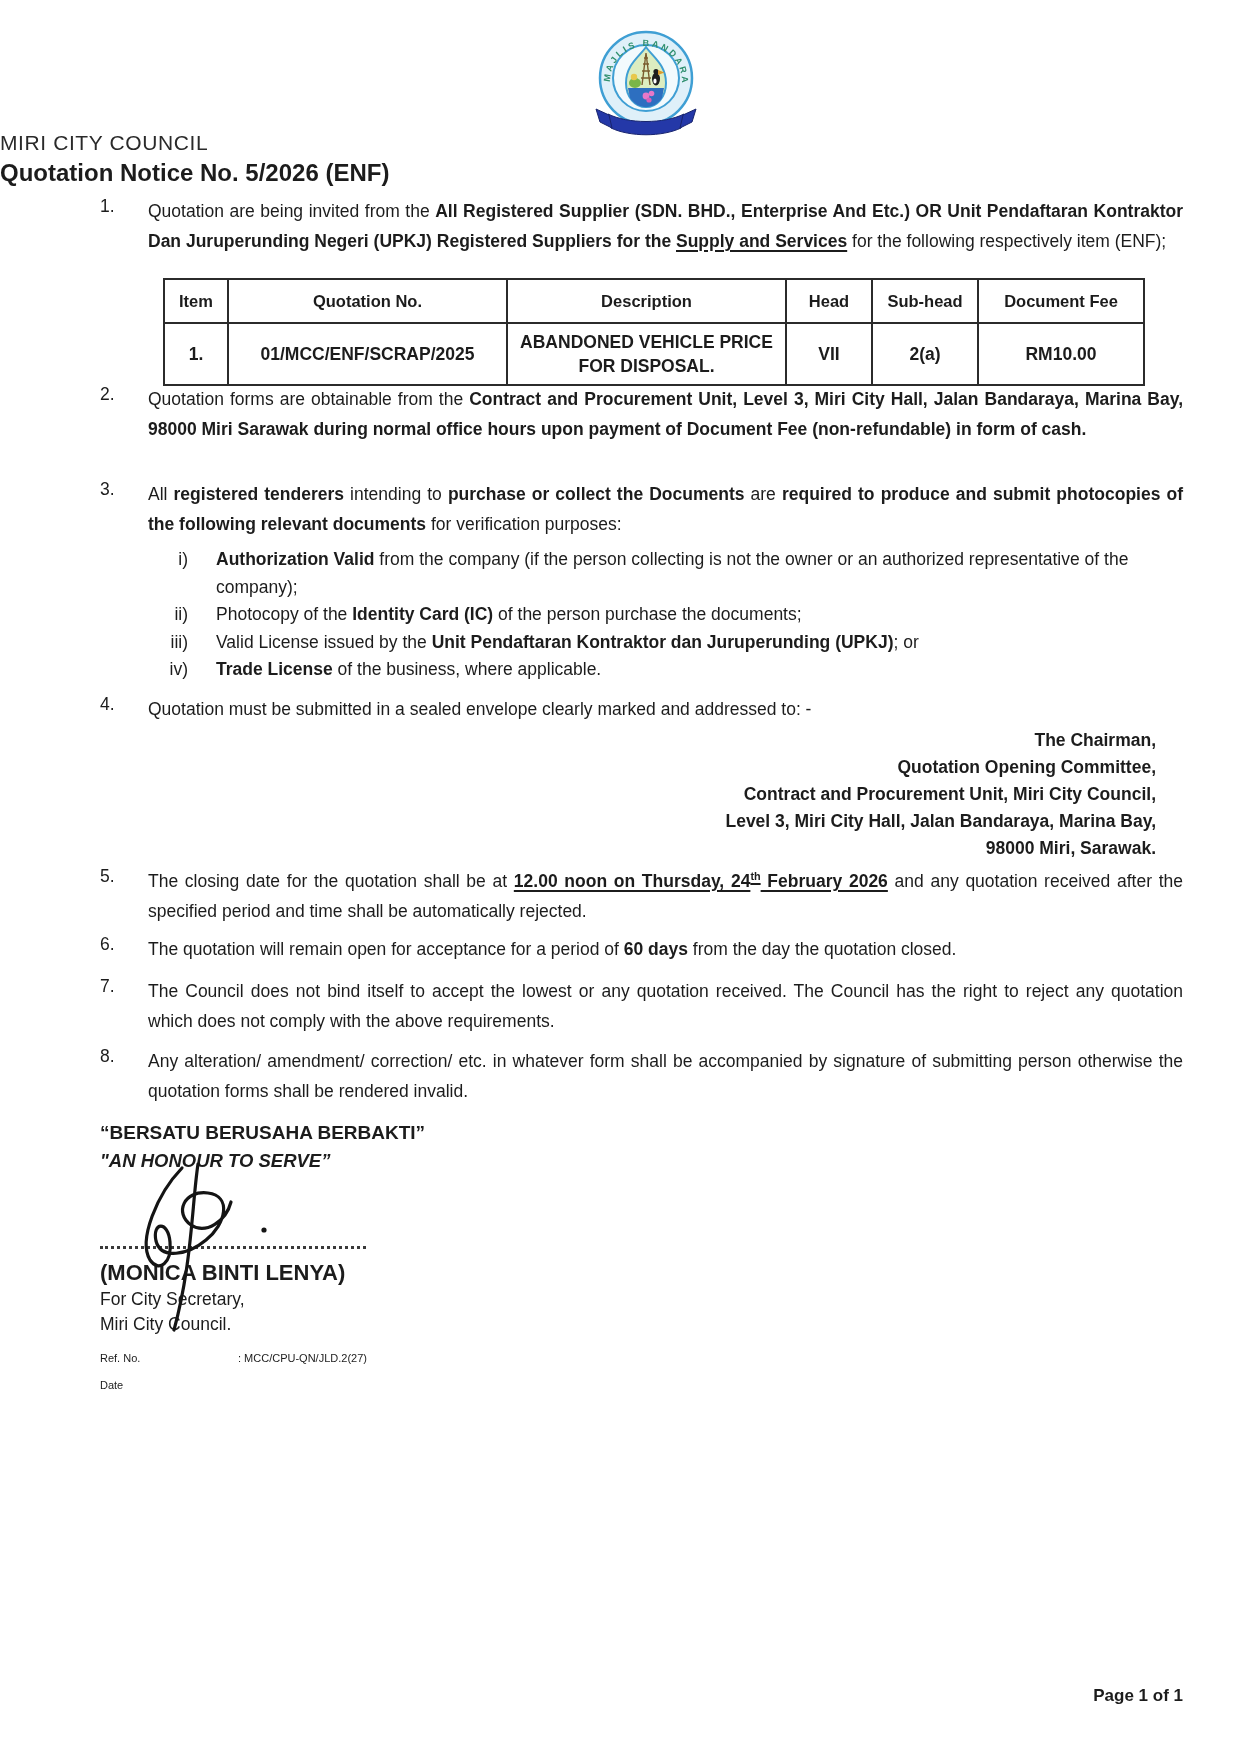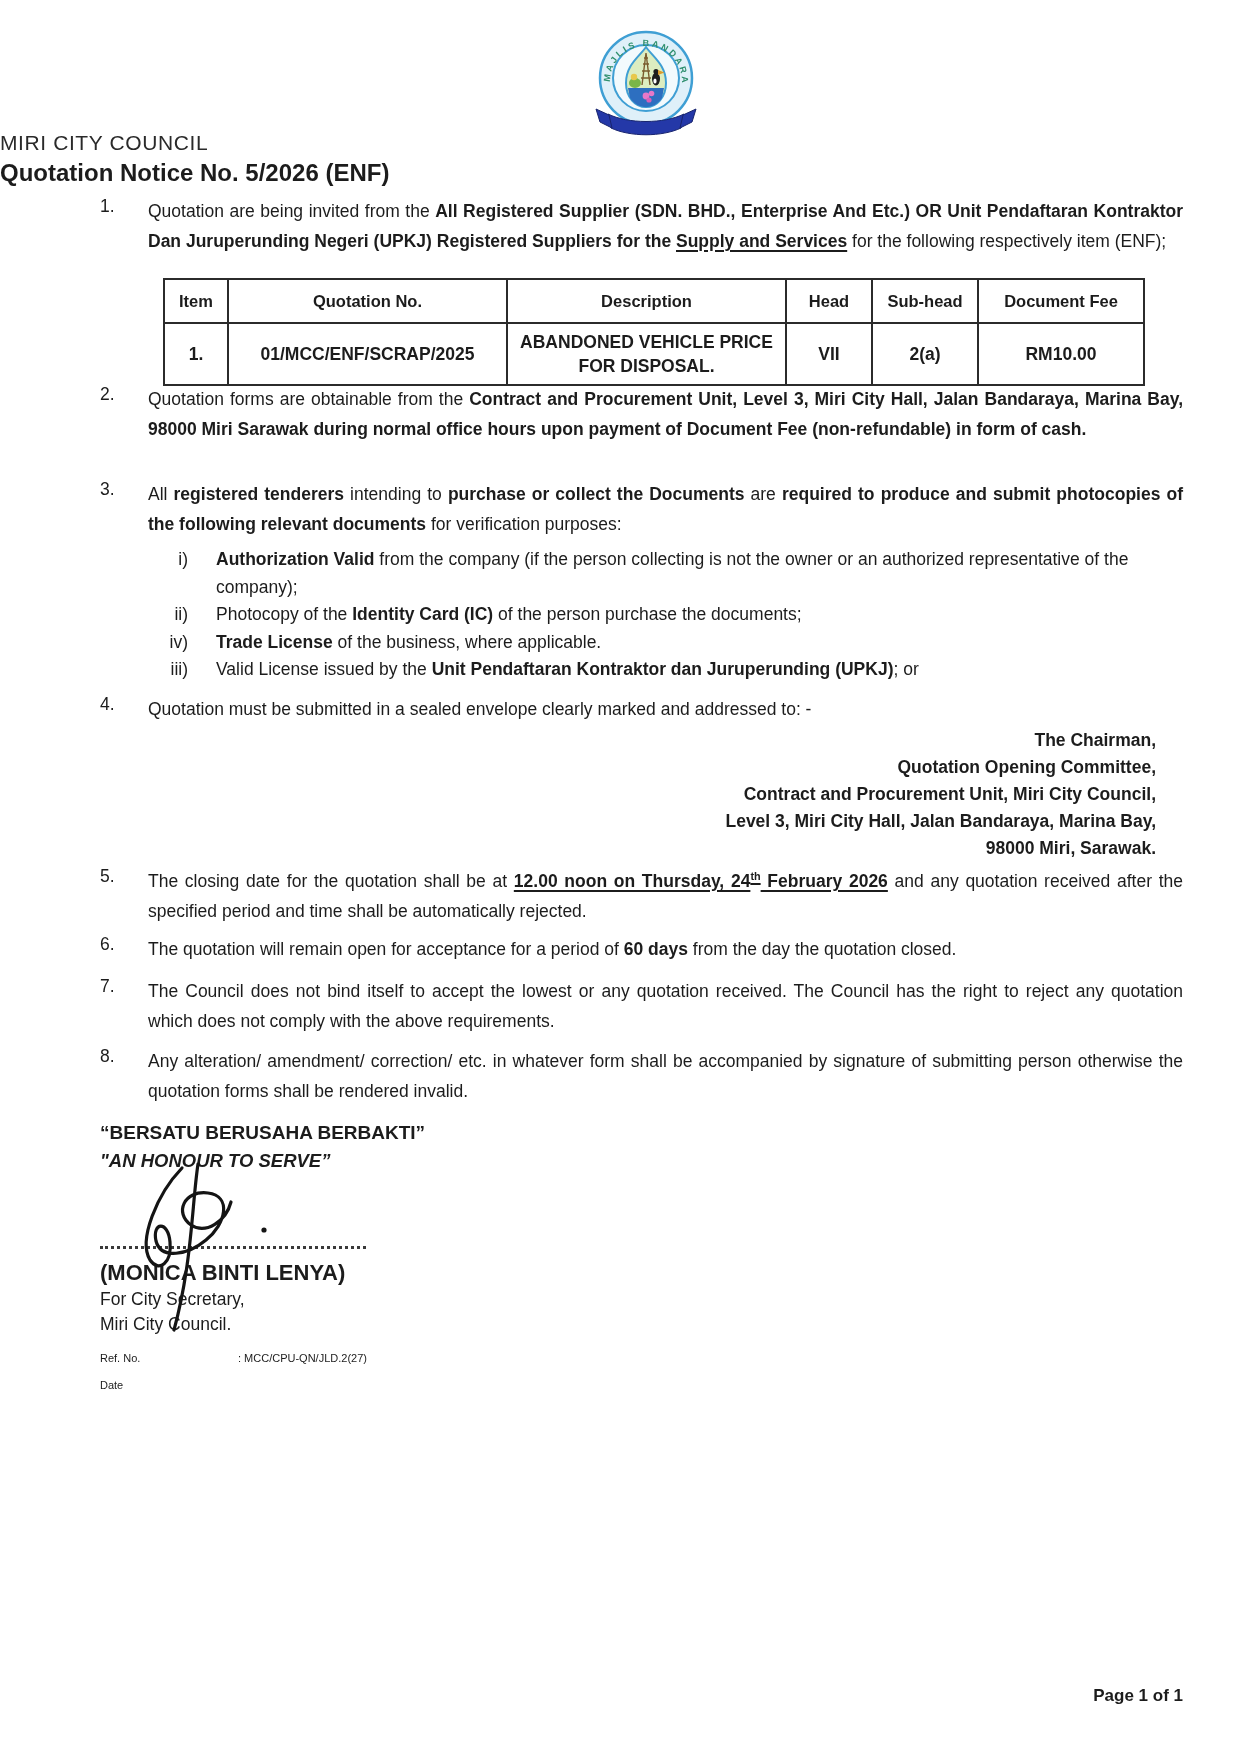--- a/index.html
+++ b/index.html
@@ -144,26 +144,26 @@
   <div class="abs romans" style="top:546px;">
     <div class="ritem">
       <div class="rlab">i)</div>
       <div class="rtxt"><span class="b">Authorization Valid</span><span> from the company (if the person collecting is not the owner or an authorized representative of the company);</span></div>
     </div>
     <div class="ritem">
       <div class="rlab">ii)</div>
       <div class="rtxt"><span>Photocopy of the </span><span class="b">Identity Card (IC)</span><span> of the person purchase the documents;</span></div>
     </div>
     <div class="ritem">
+      <div class="rlab">iii)</div>
+      <div class="rtxt"><span>Valid License issued by the </span><span class="b">Unit Pendaftaran Kontraktor dan Juruperunding (UPKJ)</span><span>; or</span></div>
+    </div>
+    <div class="ritem">
       <div class="rlab">iv)</div>
       <div class="rtxt"><span class="b">Trade License</span><span> of the business, where applicable.</span></div>
-    </div>
-    <div class="ritem">
-      <div class="rlab">iii)</div>
-      <div class="rtxt"><span>Valid License issued by the </span><span class="b">Unit Pendaftaran Kontraktor dan Juruperunding (UPKJ)</span><span>; or</span></div>
     </div>
   </div>
 
   <div class="abs clause" style="top:694px;">
     <div class="cnum">4.</div>
     <div class="ctxt"><span>Quotation must be submitted in a sealed envelope clearly marked and addressed to: -</span></div>
   </div>
 
   <div class="abs address">
     <div>The Chairman,</div>

